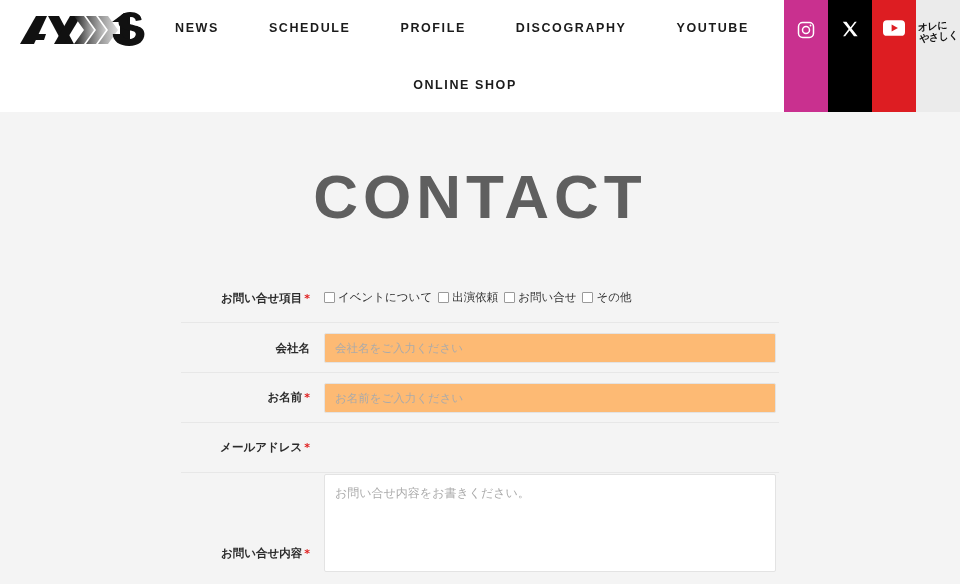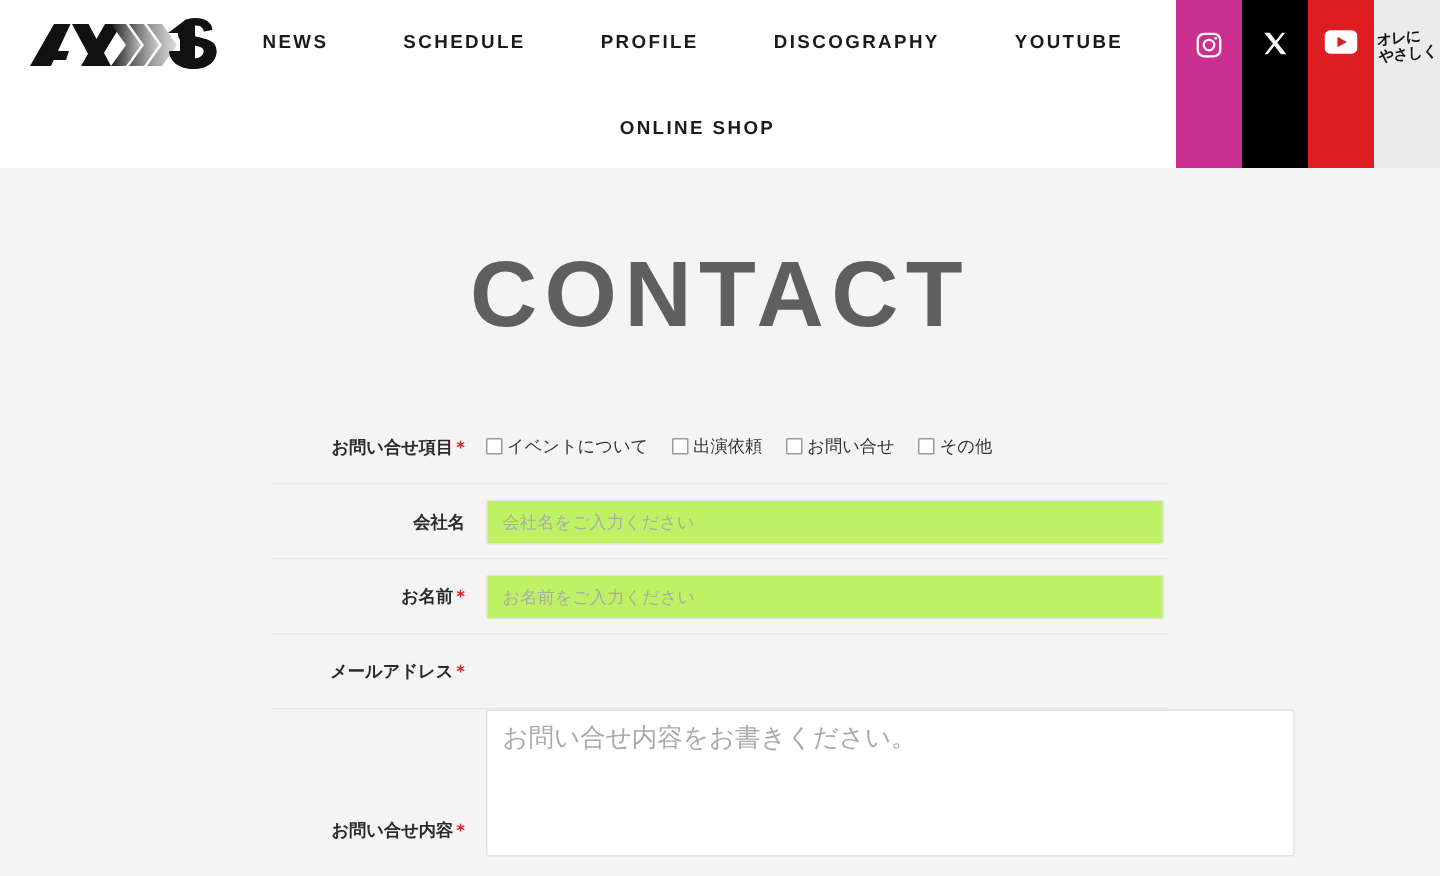--- a/index.html
+++ b/index.html
@@ -169,21 +169,21 @@
     color: #e02020;
     font-size: 11px;
     margin-left: 2px;
   }
 
   .form-field { flex: 1; }
 
   .checkbox-group {
     display: flex;
     align-items: center;
-    gap: 16px;
+    gap: 6px;
   }
 
   .checkbox-item {
     display: flex;
     align-items: center;
     gap: 3px;
     font-size: 11.5px;
     color: #333333;
     white-space: nowrap;
     font-family: "DejaVu Sans", sans-serif;
@@ -196,40 +196,40 @@
     background: #ffffff;
     border: 1px solid #9a9a9a;
     border-radius: 1px;
     flex: none;
     display: block;
   }
 
   .text-input {
     width: 452px;
     height: 30px;
-    background: #bef264;
+    background: #fdba74;
     border: 1px solid #e3e3e3;
     border-radius: 2px;
     padding: 0 10px;
     font-size: 11.5px;
     color: #333333;
     font-family: "DejaVu Sans", sans-serif;
     outline: none;
   }
 
   .text-input::placeholder { color: #aaaaaa; }
 
   .textarea-input {
-    width: 539px;
+    width: 452px;
     height: 98px;
     background: #ffffff;
     border: 1px solid #e3e3e3;
     border-radius: 2px;
     padding: 9px 10px;
-    font-size: 17px;
+    font-size: 12px;
     color: #333333;
     font-family: "DejaVu Sans", sans-serif;
     resize: none;
     outline: none;
     line-height: 18px;
   }
 
   .textarea-input::placeholder { color: #aaaaaa; }
 </style>
 </head>

